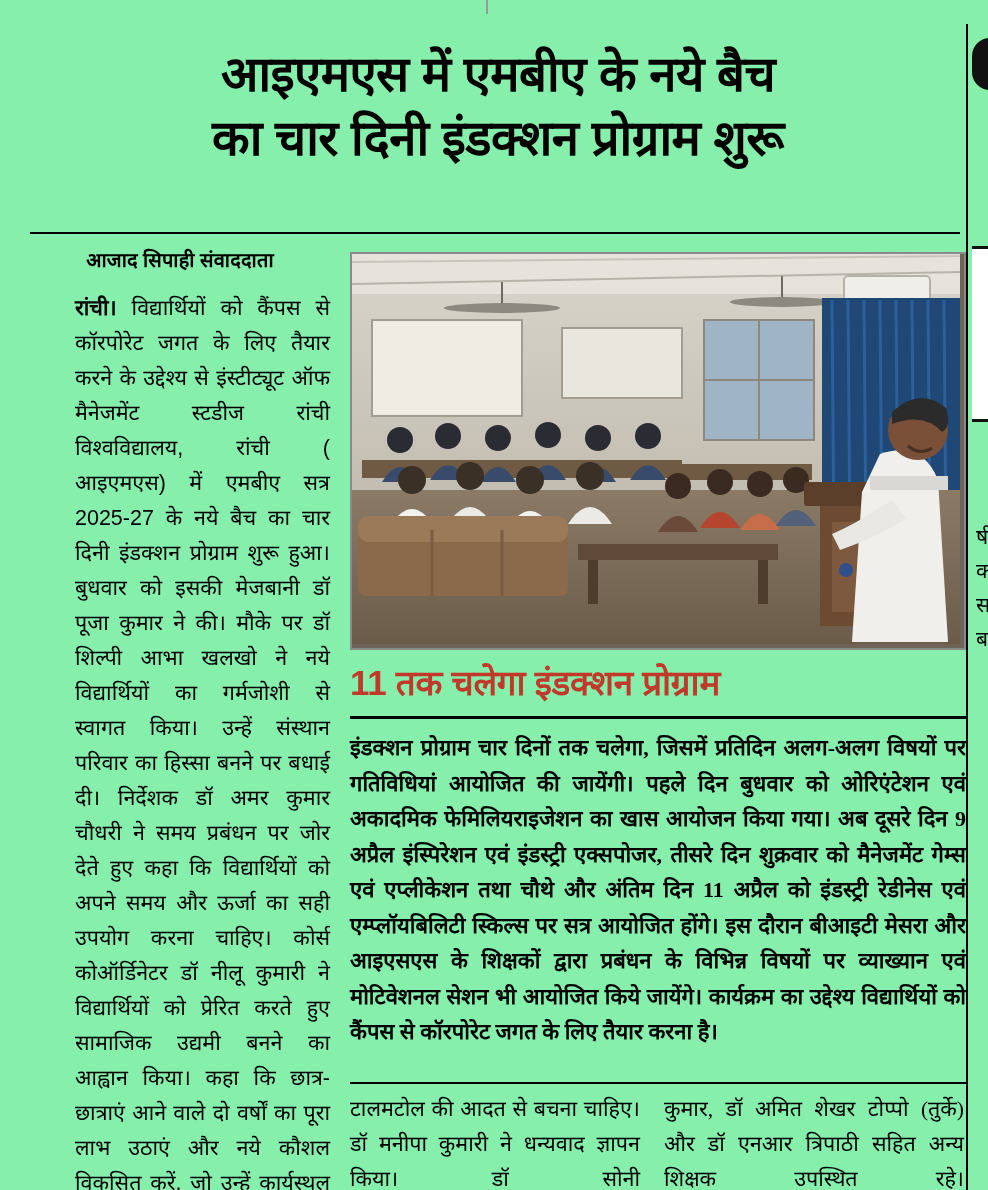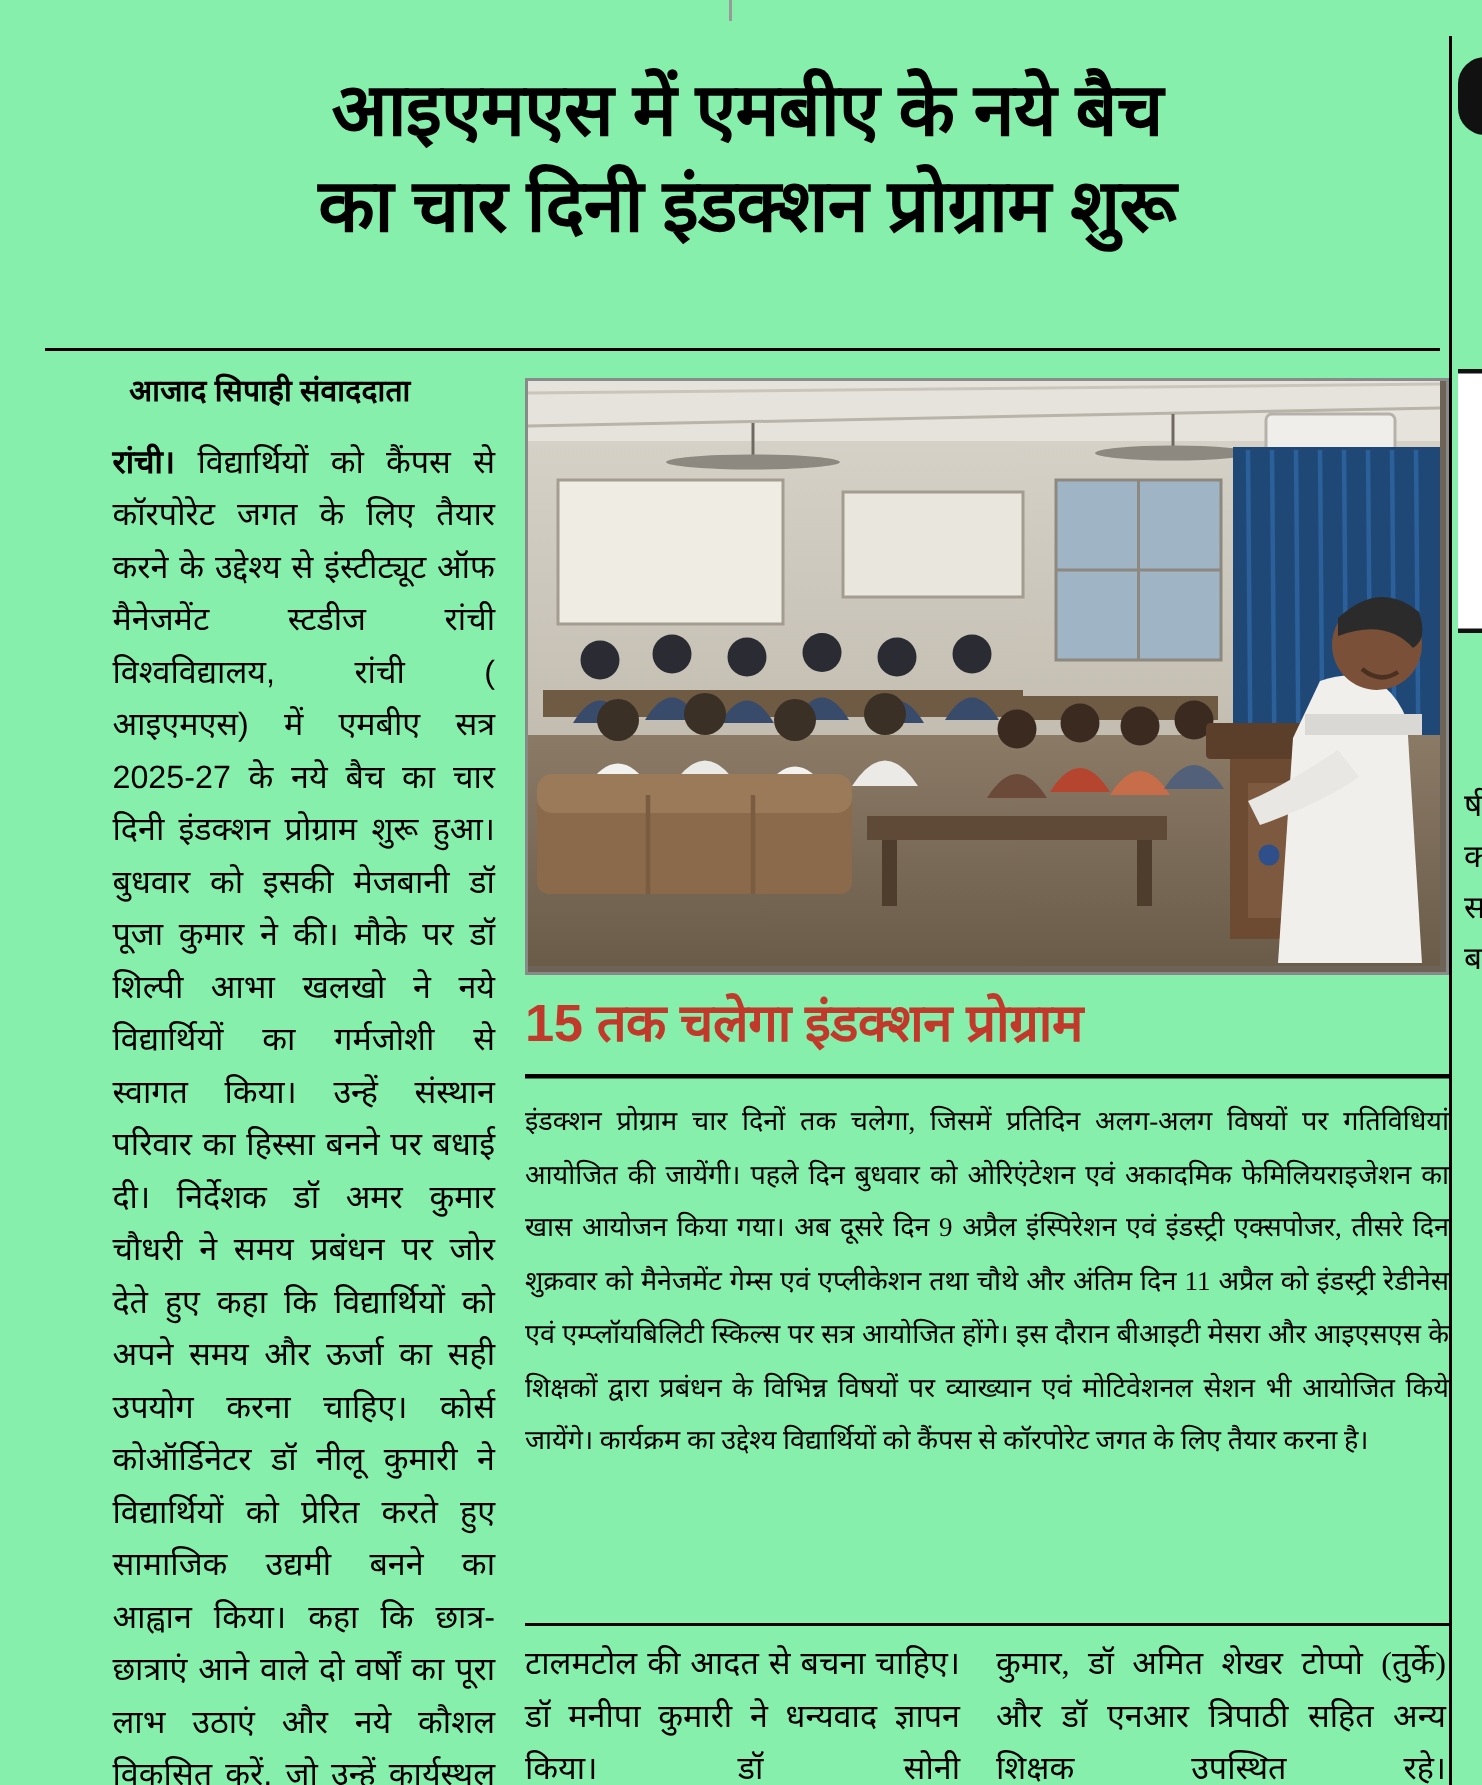--- a/index.html
+++ b/index.html
@@ -160,24 +160,25 @@
     height: 3px;
     background: #000;
   }
 
   .body-right {
     position: absolute;
     left: 350px;
     top: 730px;
     width: 616px;
     font-family: "Liberation Serif", serif;
-    font-size: 18px;
+    font-size: 22px;
     line-height: 35.5px;
     text-align: justify;
     text-align-last: left;
+    font-weight: bold;
   }
 
   .mid-rule {
     position: absolute;
     left: 350px;
     top: 1082px;
     width: 616px;
     height: 2px;
     background: #000;
   }
@@ -342,21 +343,21 @@
         <path d="M528 200 q42 -14 58 26 l10 162 h-96 l10 -150 z" fill="#f0efec"></path>
         <circle cx="566" cy="176" r="30" fill="#7a5038"></circle>
         <path d="M540 158 q28 -26 54 -4 q6 18 -4 24 q-18 -20 -50 -8 z" fill="#2b2b2b"></path>
         <path d="M556 192 q12 10 24 2" stroke="#4a3020" stroke-width="3" fill="none"></path>
         <path d="M540 246 q-36 24 -60 34 l8 16 q40 -14 66 -32 z" fill="#e8e7e3"></path>
         <rect x="518" y="222" width="78" height="14" fill="#d9d8d4"></rect>
       </g>
     </svg>
   </div>
 
-  <div class="subhead">15 तक चलेगा इंडक्शन प्रोग्राम</div>
+  <div class="subhead">11 तक चलेगा इंडक्शन प्रोग्राम</div>
   <div class="subhead-rule"></div>
 
   <div class="body-right">इंडक्शन प्रोग्राम चार दिनों तक चलेगा, जिसमें प्रतिदिन अलग-अलग विषयों पर गतिविधियां आयोजित की जायेंगी। पहले दिन बुधवार को ओरिएंटेशन एवं अकादमिक फेमिलियराइजेशन का खास आयोजन किया गया। अब दूसरे दिन 9 अप्रैल  इंस्पिरेशन एवं इंडस्ट्री एक्सपोजर, तीसरे दिन शुक्रवार को मैनेजमेंट गेम्स एवं एप्लीकेशन तथा चौथे और अंतिम दिन 11 अप्रैल को इंडस्ट्री रेडीनेस एवं एम्प्लॉयबिलिटी स्किल्स पर सत्र आयोजित होंगे। इस दौरान बीआइटी मेसरा और आइएसएस के शिक्षकों द्वारा प्रबंधन के विभिन्न विषयों पर व्याख्यान एवं मोटिवेशनल सेशन भी आयोजित किये जायेंगे। कार्यक्रम का उद्देश्य विद्यार्थियों को कैंपस से कॉरपोरेट जगत के लिए तैयार करना है।</div>
 
   <div class="mid-rule"></div>
 
   <div class="bottom-col-a">टालमटोल की आदत से बचना चाहिए। डॉ मनीपा कुमारी ने धन्यवाद ज्ञापन किया। डॉ सोनी</div>
   <div class="bottom-col-b">कुमार, डॉ अमित शेखर टोप्पो (तुर्के) और डॉ एनआर त्रिपाठी सहित अन्य शिक्षक उपस्थित रहे।</div>
 
   <div class="right-rule"></div>

